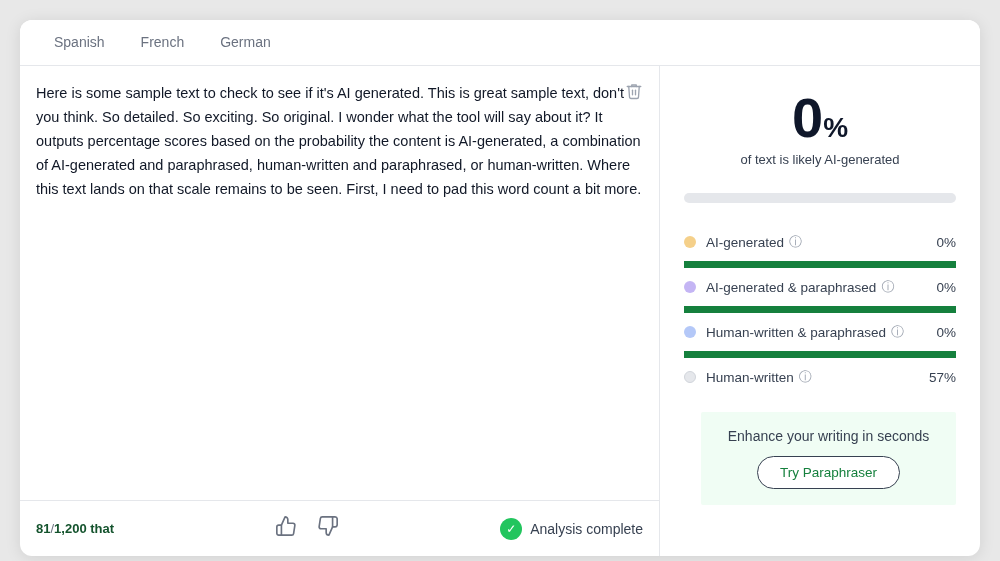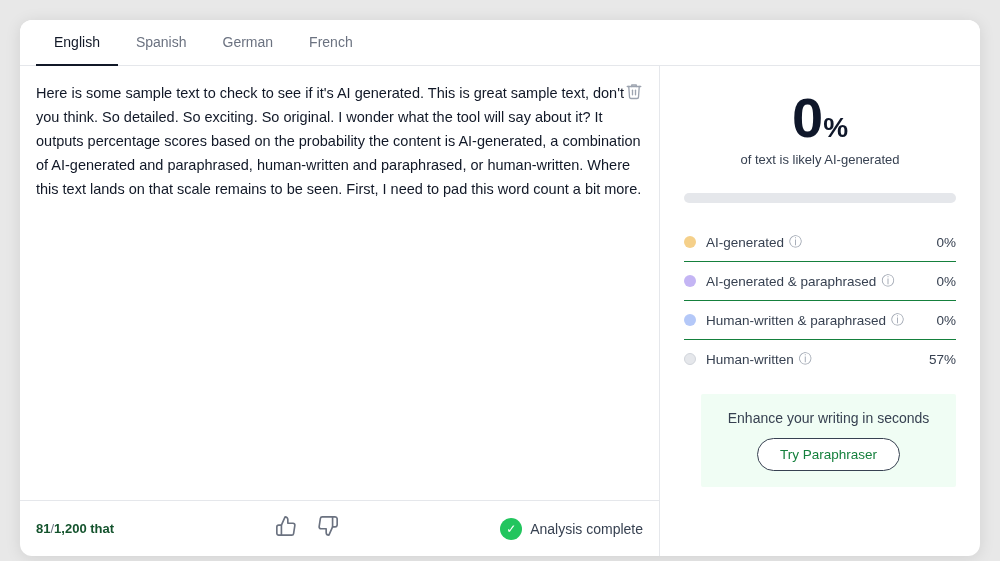--- a/index.html
+++ b/index.html
@@ -168,21 +168,21 @@
     
     .breakdown-list {
       display: flex;
       flex-direction: column;
       gap: 0;
     }
     .breakdown-item {
       display: flex;
       align-items: center;
       padding: 10px 0;
-      border-bottom: 1px solid #15803d;
+      border-bottom: 7px solid #15803d;
     }
     .breakdown-item:last-child { border-bottom: none; }
     .dot {
       width: 12px;
       height: 12px;
       border-radius: 50%;
       margin-right: 10px;
       flex-shrink: 0;
     }
     .dot-ai { background: #f5d08a; }
@@ -232,24 +232,23 @@
       cursor: pointer;
       color: #15803d;
     }
   </style>
 </head>
 <body>
 
 <div class="card">
 
   <div class="tabs">
-    <div class="tab active">English</div>
     <div class="tab">Spanish</div>
+    <div class="tab">French</div>
     <div class="tab">German</div>
-    <div class="tab">French</div>
   </div>
 
   <div class="main">
 
     <div class="left-pane">
       <div class="textarea-container">
         <textarea class="text-area" value="Here is some sample text to check to see if it's AI generated. This is great sample text, don't you think. So detailed. So exciting. So original. I wonder what the tool will say about it? It outputs percentage scores based on the probability the content is AI-generated, a combination of AI-generated and paraphrased, human-written and paraphrased, or human-written. Where this text lands on that scale remains to be seen. First, I need to pad this word count a bit more." style="">Here is some sample text to check to see if it's AI generated. This is great sample text, don't you think. So detailed. So exciting. So original. I wonder what the tool will say about it? It outputs percentage scores based on the probability the content is AI-generated, a combination of AI-generated and paraphrased, human-written and paraphrased, or human-written. Where this text lands on that scale remains to be seen. First, I need to pad this word count a bit more.</textarea>
         <button class="delete-btn">
           <svg width="18" height="18" viewBox="0 0 24 24" fill="none" stroke="currentColor" stroke-width="1.8" stroke-linecap="round" stroke-linejoin="round">
             <polyline points="3 6 5 6 21 6"></polyline>

